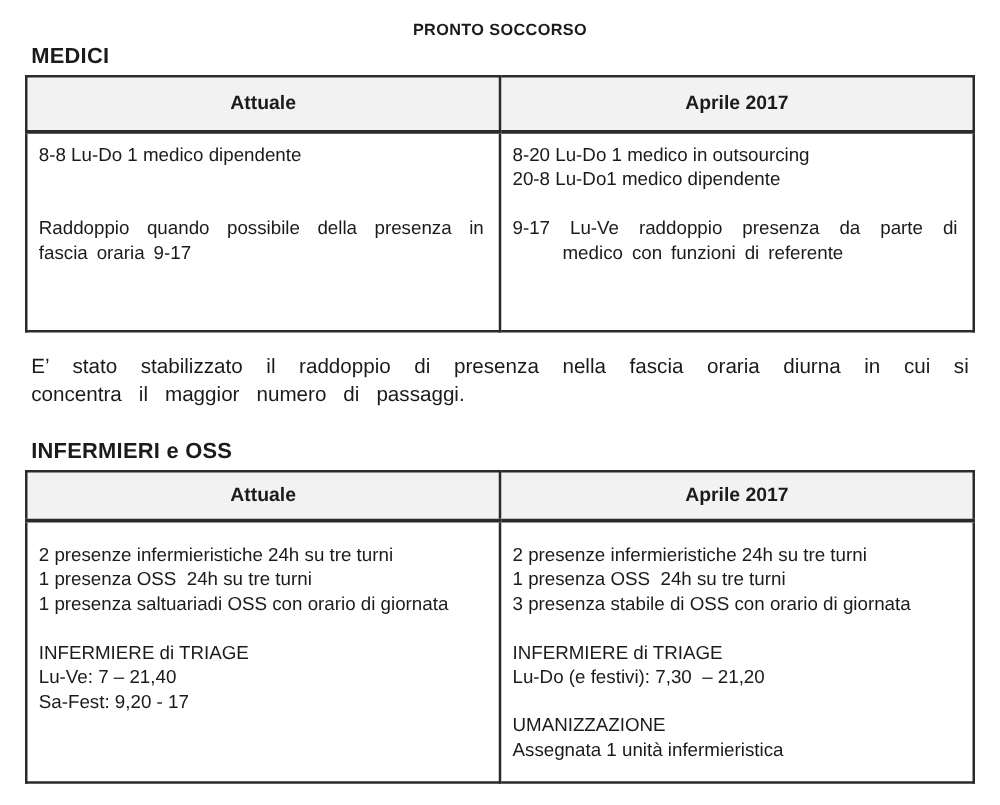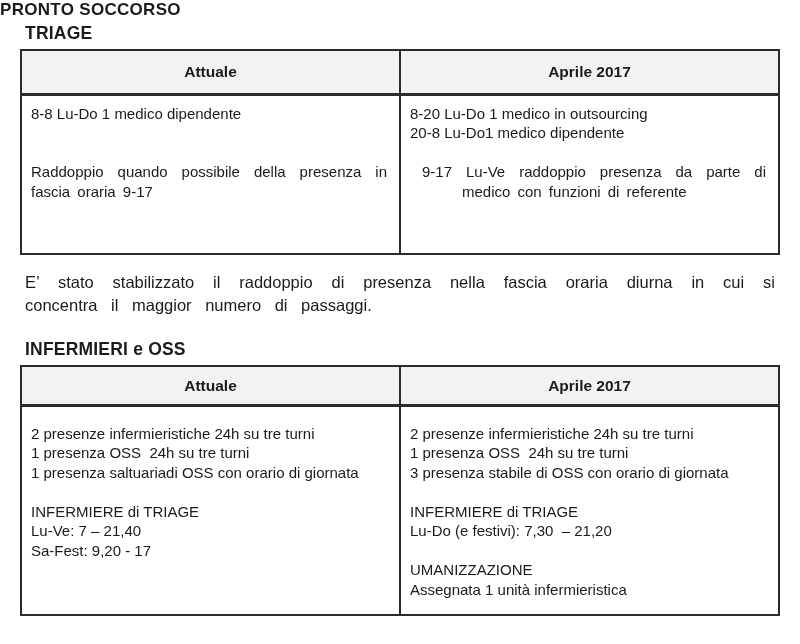--- a/index.html
+++ b/index.html
@@ -10,23 +10,24 @@
   *{box-sizing:border-box;}
   html,body{margin:0;padding:0;}
   body{
     width:800px;height:644px;
     background:#ffffff;
     color:var(--text);
     font-family:"Liberation Sans","DejaVu Sans",sans-serif;
     overflow:hidden;
   }
   .doc-title{
-    padding-top:0;
-    font-size:17px;
+    padding-top:16px;
+    font-size:13px;
     font-weight:700;
+    text-align:center;
     letter-spacing:.3px;
   }
   .section-heading{
     font-size:17.5px;
     font-weight:700;
     letter-spacing:.2px;
     margin:0 0 5px 25px;
   }
   .h-medici{margin-top:3px;}
   .h-infermieri{margin-top:22px;}
@@ -62,38 +63,37 @@
   .sp1{height:19.5px;}
   .sp2{height:39px;}
   p{margin:0;}
   .just{
     text-align:justify;
     word-spacing:3px;
   }
   .hang{
     padding-left:40px;
     text-indent:-40px;
-    margin-left:12px;
   }
   .note{
     margin:16px 25px 2px 25px;
     font-size:16.5px;
     line-height:23px;
     text-align:justify;
     word-spacing:9px;
   }
 </style>
 </head>
 <body>
 
 <div class="page">
 
   <div class="doc-title">PRONTO SOCCORSO</div>
 
-  <div class="section-heading h-medici">TRIAGE</div>
+  <div class="section-heading h-medici">MEDICI</div>
 
   <table class="t t1">
     <thead>
       <tr>
         <th>Attuale</th>
         <th>Aprile 2017</th>
       </tr>
     </thead>
     <tbody>
       <tr class="body-row">

